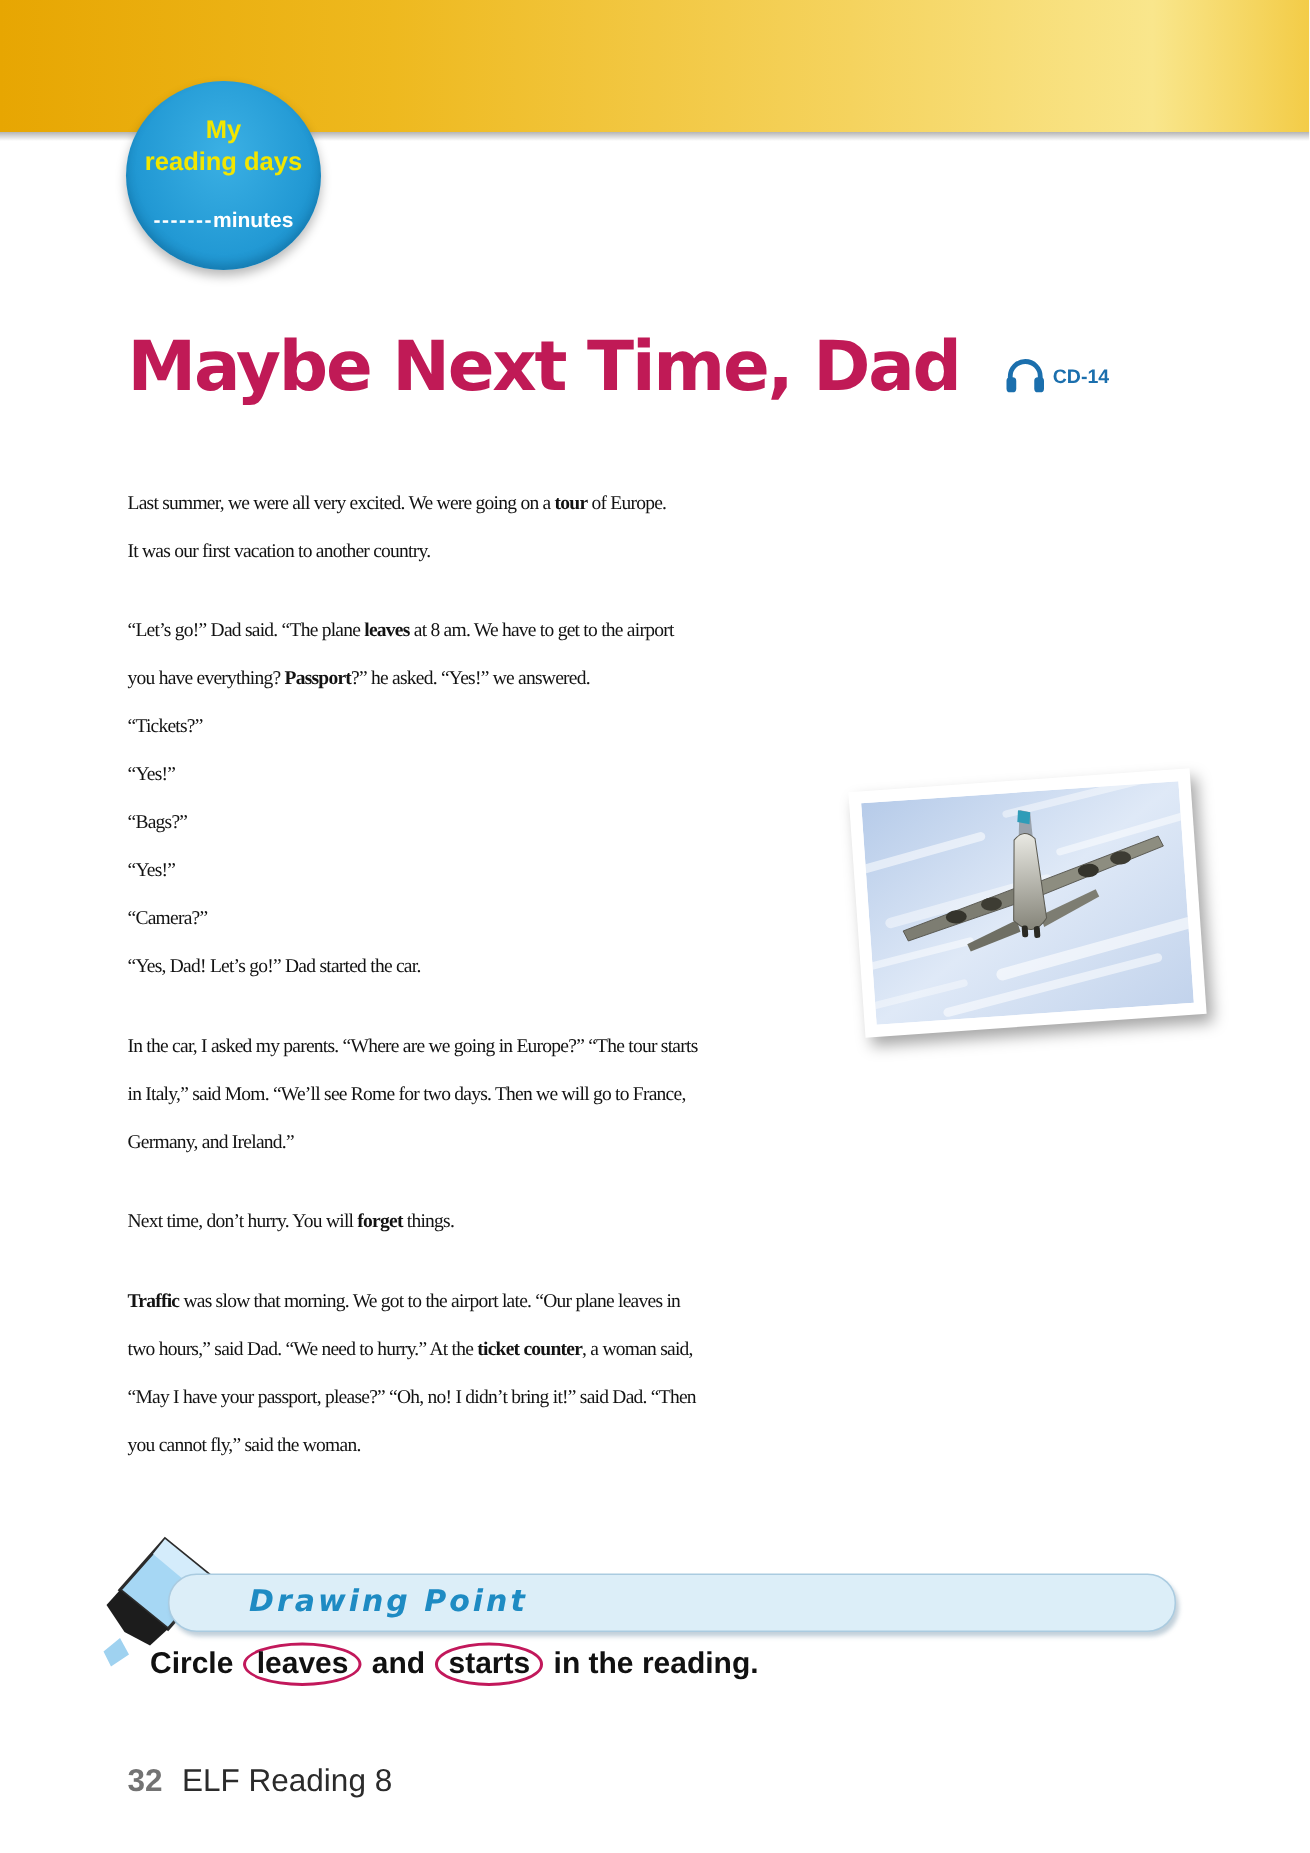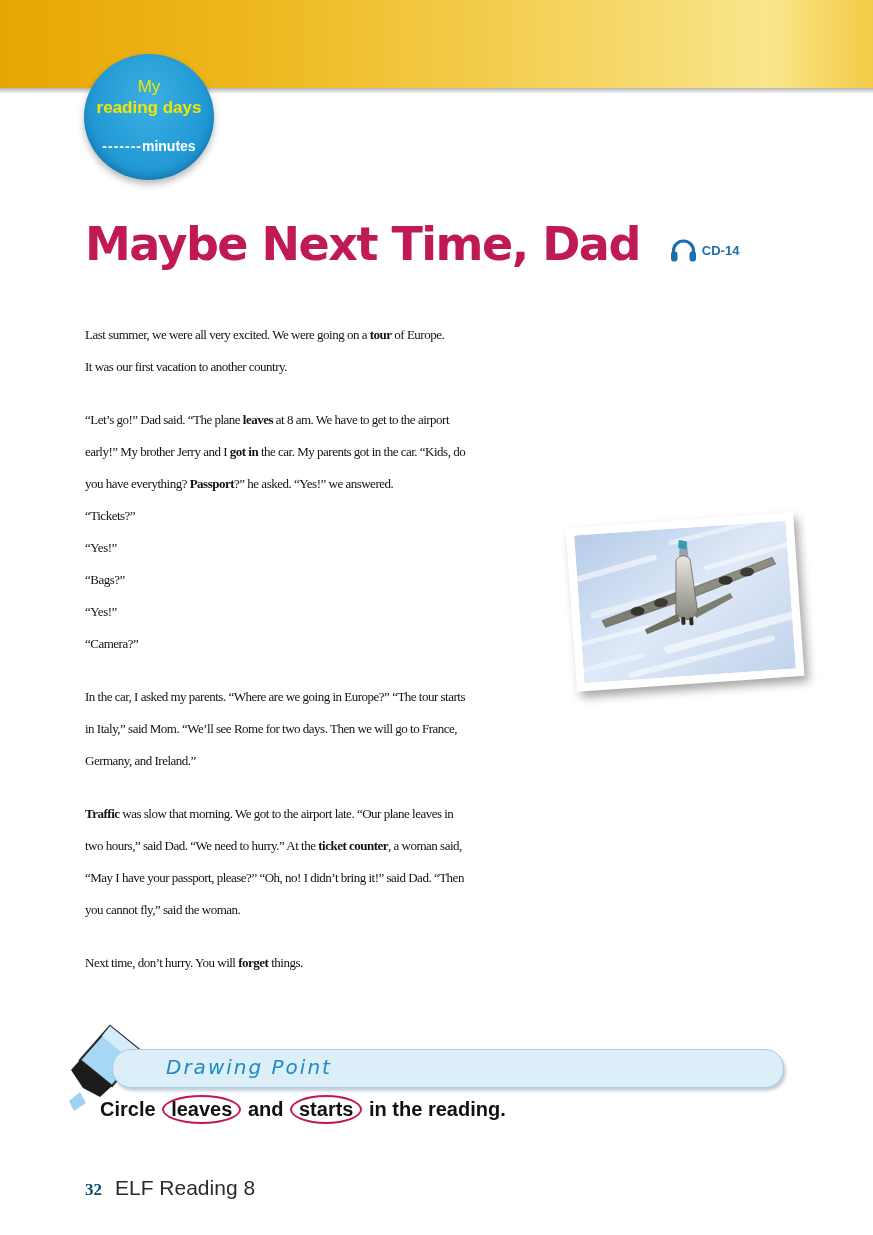--- a/index.html
+++ b/index.html
@@ -19,21 +19,21 @@
   }
 
   
   .badge {
     position:absolute; left:84px; top:54px; width:130px; height:126px;
     border-radius:50%; text-align:center;
     background:radial-gradient(ellipse at 50% 38%, #3BB0E4 0%, #2299D4 62%, #0F7FB8 100%);
     box-shadow:0 4px 7px rgba(0,0,0,.28), inset 0 -4px 6px rgba(0,60,100,.25);
     font-family:"Liberation Sans", sans-serif;
   }
-  .badge .l1 { padding-top:22px; color:#F2E600; font-weight:normal; font-size:17px; line-height:21px; }
+  .badge .l1 { padding-top:22px; color:#F2E600; font-weight:bold; font-size:17px; line-height:21px; }
   .badge .l2 { color:#F2E600; font-weight:bold; font-size:17px; line-height:21px; }
   .badge .l3 { margin-top:20px; color:#ffffff; font-weight:bold; font-size:14px; }
   .badge .blank { letter-spacing:1px; }
 
   
   .title-row { position:absolute; left:85px; top:216px; display:flex; align-items:flex-end; }
   .page-title {
     margin:0; font-family:"DejaVu Sans", sans-serif; font-weight:bold;
     font-size:46px; line-height:56px; color:#C01A56; letter-spacing:-1.5px;
   }
@@ -58,38 +58,38 @@
   .photo svg { display:block; width:212px; height:148px; }
 
   
   .dp-bar {
     position:absolute; left:112px; top:1049px; width:670px; height:37px;
     background:#DCEEF8; border:1px solid #aacbe0; border-radius:19px;
     box-shadow:2px 3px 3px rgba(120,150,172,.45);
   }
   .dp-title {
     position:absolute; left:53px; top:5px;
-    font-family:"DejaVu Sans", sans-serif; font-style:italic; font-weight:normal;
+    font-family:"DejaVu Sans", sans-serif; font-style:italic; font-weight:bold;
     font-size:20px; color:#1E8BC3; letter-spacing:2px; white-space:nowrap;
   }
   .marker { position:absolute; left:64px; top:1022px; width:84px; height:96px; }
 
   .instruction {
     position:absolute; left:100px; top:1094px;
     font-family:"Liberation Sans", sans-serif; font-weight:bold; font-size:20px;
     color:#111; white-space:nowrap; line-height:30px;
   }
   .circ {
     display:inline-block; border:2.5px solid #C2185B; border-radius:50%;
     padding:0 7px 1px; margin:0 1px; line-height:24px;
   }
 
   
   .footer { position:absolute; left:85px; top:1176px; display:flex; align-items:baseline; gap:13px; font-family:"Liberation Sans", sans-serif; }
-  .page-num { font-size:17px; font-weight:bold; color:#0c4a6e;font-family:Liberation Serif, serif; }
+  .page-num { font-size:21px; font-weight:bold; color:#737373; }
   .book { font-size:21px; color:#2b2b2b; }
 </style>
 </head>
 <body>
 
 <div class="page">
 
   <div class="band"></div>
   <div class="band-shadow"></div>
 
@@ -111,41 +111,41 @@
     </div>
   </div>
 
   <div class="story">
     <p>
         <span class="line"><span>Last summer, we were all very excited. We were going on a </span><span class="b">tour</span><span> of Europe.</span></span>
         <span class="line"><span>It was our first vacation to another country.</span></span>
       </p>
     <p>
         <span class="line"><span>“Let’s go!” Dad said. “The plane </span><span class="b">leaves</span><span> at 8 am. We have to get to the airport</span></span>
-        <span class="line"><span>early!” My brother Jerry and I </span><span class="b">got in</span><span> the car. My parents got in the car. “Kids, do</span></span>
         <span class="line"><span>you have everything? </span><span class="b">Passport</span><span>?” he asked. “Yes!” we answered.</span></span>
         <span class="line"><span>“Tickets?”</span></span>
         <span class="line"><span>“Yes!”</span></span>
         <span class="line"><span>“Bags?”</span></span>
         <span class="line"><span>“Yes!”</span></span>
         <span class="line"><span>“Camera?”</span></span>
+        <span class="line"><span>“Yes, Dad! Let’s go!” Dad started the car.</span></span>
       </p>
     <p>
         <span class="line"><span>In the car, I asked my parents. “Where are we going in Europe?” “The tour starts</span></span>
         <span class="line"><span>in Italy,” said Mom. “We’ll see Rome for two days. Then we will go to France,</span></span>
         <span class="line"><span>Germany, and Ireland.”</span></span>
+      </p>
+    <p>
+        <span class="line"><span>Next time, don’t hurry. You will </span><span class="b">forget</span><span> things.</span></span>
       </p>
     <p>
         <span class="line"><span class="b">Traffic</span><span> was slow that morning. We got to the airport late. “Our plane leaves in</span></span>
         <span class="line"><span>two hours,” said Dad. “We need to hurry.” At the </span><span class="b">ticket counter</span><span>, a woman said,</span></span>
         <span class="line"><span>“May I have your passport, please?” “Oh, no! I didn’t bring it!” said Dad. “Then</span></span>
         <span class="line"><span>you cannot fly,” said the woman.</span></span>
-      </p>
-    <p>
-        <span class="line"><span>Next time, don’t hurry. You will </span><span class="b">forget</span><span> things.</span></span>
       </p>
   </div>
 
   <div class="photo">
     <svg viewBox="0 0 212 150" preserveAspectRatio="none">
       <defs>
         <linearGradient id="sky" x1="0" y1="0" x2="1" y2="1">
           <stop offset="0" stop-color="#b6cbe9"></stop>
           <stop offset="0.5" stop-color="#dfe9f7"></stop>
           <stop offset="1" stop-color="#c2d3ec"></stop>

